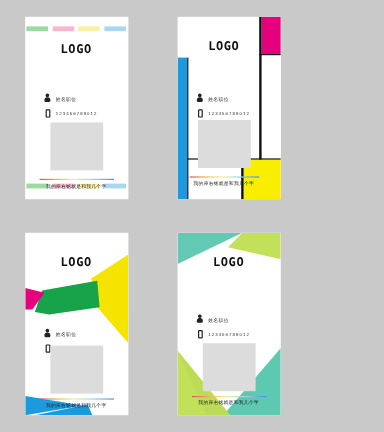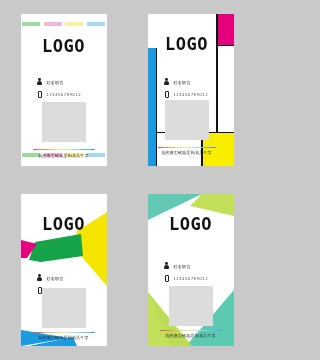--- a/index.html
+++ b/index.html
@@ -24,21 +24,21 @@
     overflow:hidden;
   }
 
   
   .content{position:absolute;inset:0;z-index:5;}
   .logo{
     position:absolute;left:0;right:0;top:22px;
     text-align:center;
     font-family:"DejaVu Sans Mono", monospace;
     font-weight:700;
-    font-size:17px;
+    font-size:10px;
     letter-spacing:0.5px;
     color:#111;
   }
   .rows{position:absolute;left:16px;top:64px;}
   .row{display:flex;align-items:center;height:8px;margin-bottom:5px;}
   .ico{width:6px;height:8px;margin-right:4px;position:relative;flex:0 0 auto;}
   .ico-person::before{
     content:"";position:absolute;left:1.6px;top:0;width:2.8px;height:2.8px;
     border-radius:50%;background:#222;
   }

